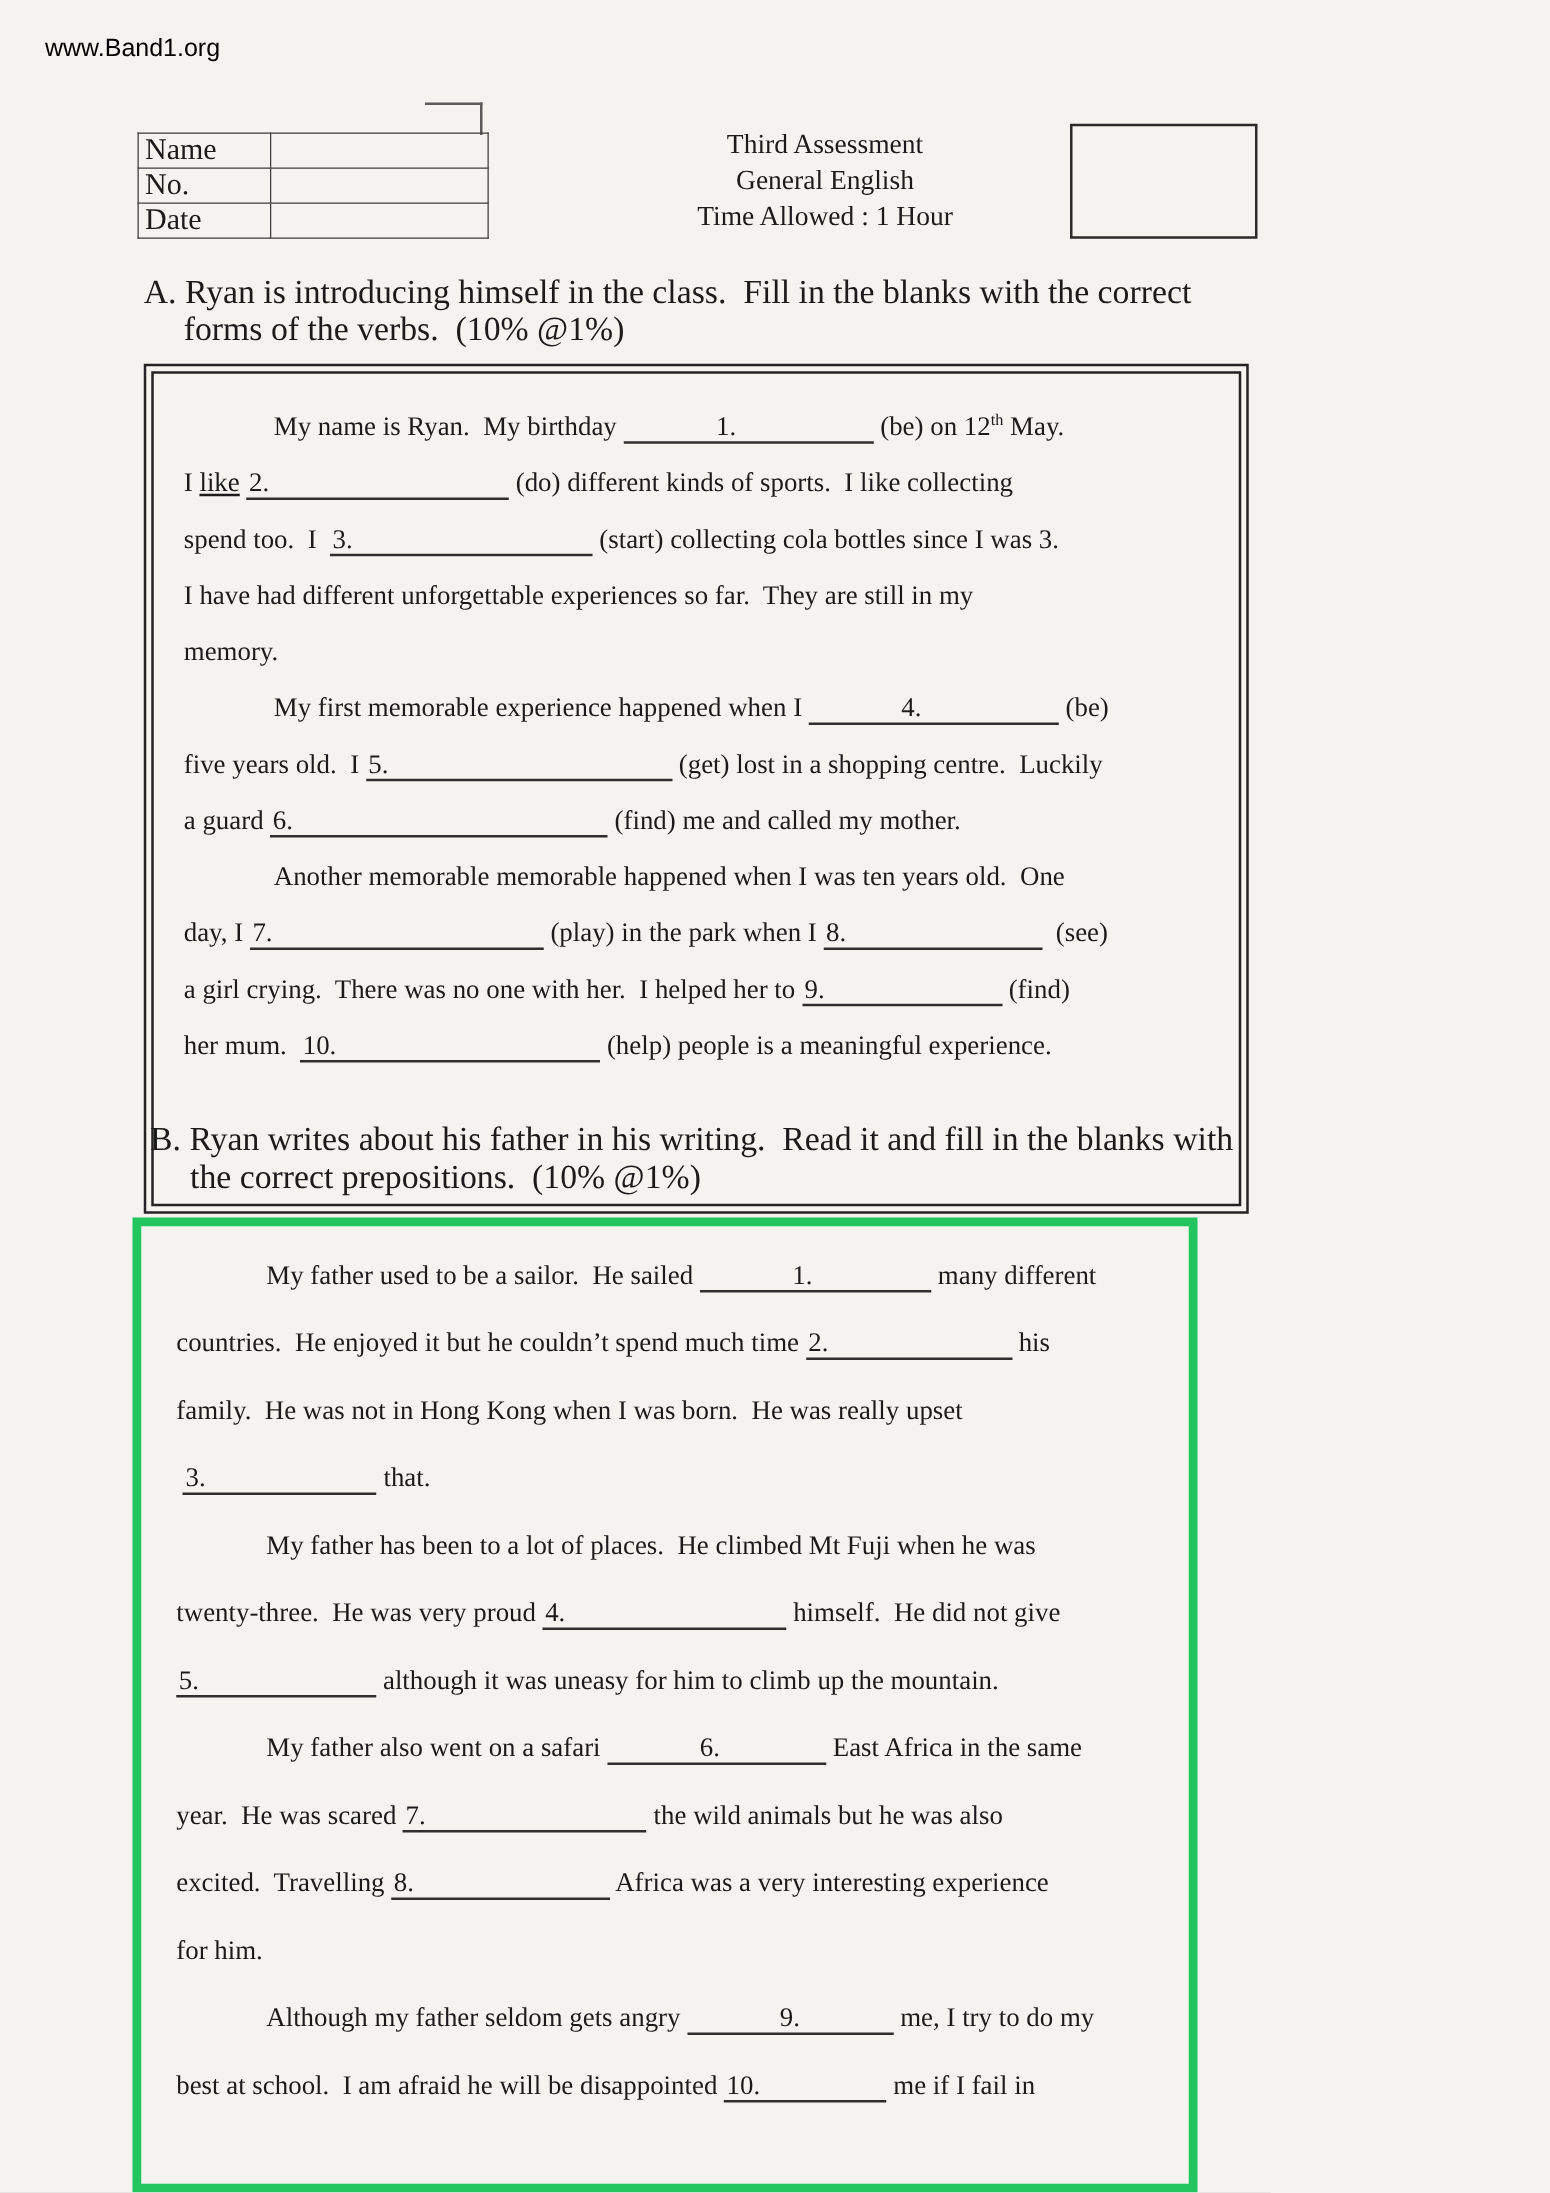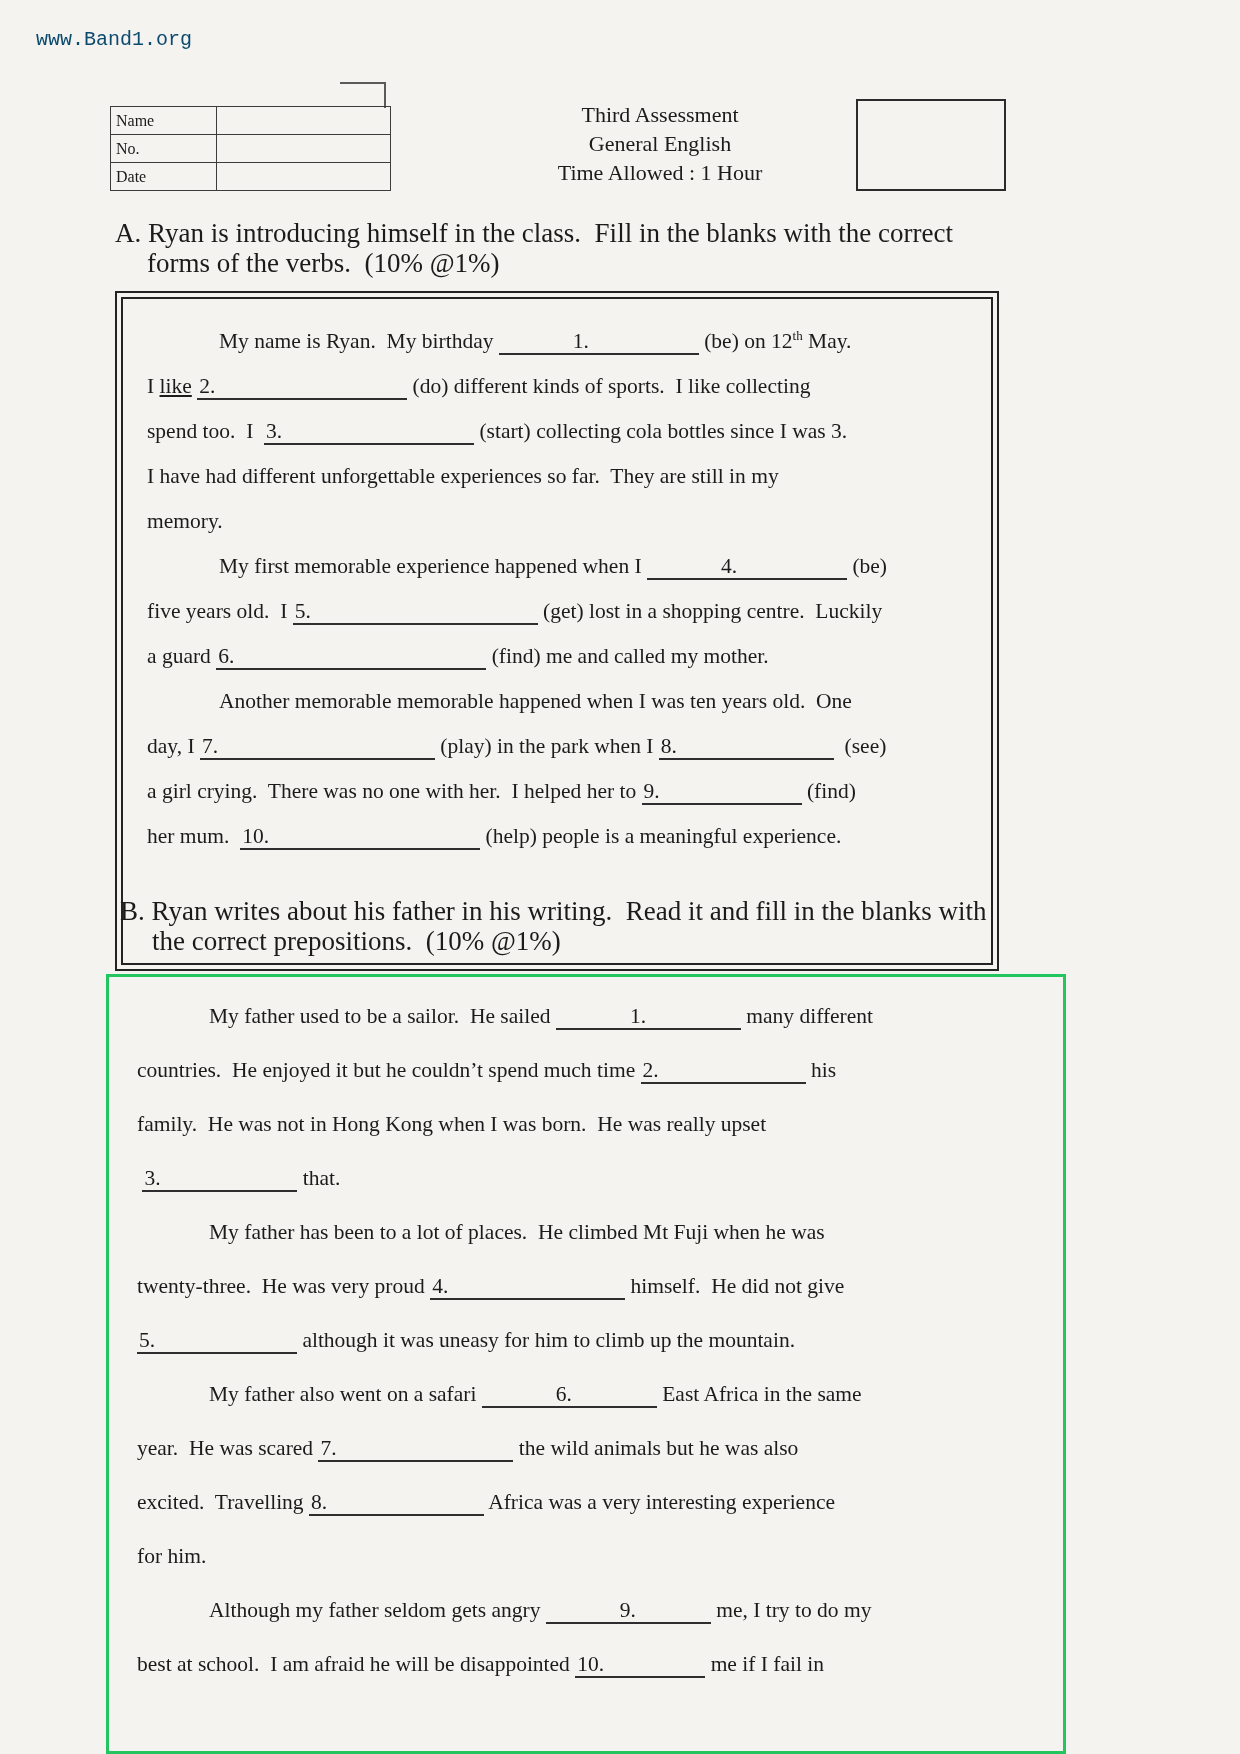--- a/index.html
+++ b/index.html
@@ -3,28 +3,28 @@
 <meta charset="utf-8">
 <style>
   html,body { margin:0; padding:0; background:#dddbd6; }
   .page {
     position:relative; width:1240px; height:1754px; margin:0 auto;
     background:#f4f3f0; overflow:hidden;
     font-family:"Liberation Serif", serif; color:#1b1b1b;
   }
   .watermark {
     position:absolute; left:36px; top:28px;
-    font-family:Liberation Mono, monospace; font-size:20px; color:#0c4a6e;
+    font-family:Liberation Sans, sans-serif; font-size:20px; color:#000000;
   }
   
   .info-table {
     position:absolute; left:110px; top:106px; border-collapse:collapse;
   }
   .info-table td {
-    border:1.5px solid #3c3c3c; font-size:16px; height:27px; padding:0 0 0 5px;
+    border:1.5px solid #3c3c3c; font-size:24px; height:27px; padding:0 0 0 5px;
   }
   .info-table td.lbl { width:100px; }
   .info-table td.val { width:168px; }
   .scan-line-h { position:absolute; left:340px; top:82px; width:46px; height:2px; background:#5a5a5a; }
   .scan-line-v { position:absolute; left:384px; top:82px; width:2px; height:26px; background:#5a5a5a; }
   
   .titles {
     position:absolute; left:420px; top:100px; width:480px;
     text-align:center; font-size:22px; line-height:29px;
   }
@@ -42,22 +42,22 @@
   
   .box-a {
     position:absolute; left:115px; top:291px; width:884px; height:680px;
     border:2px solid #232323; padding:4px; box-sizing:border-box;
   }
   .box-a-inner {
     border:2px solid #232323; width:100%; height:100%; box-sizing:border-box;
     padding:14px 26px 0 24px; overflow:hidden;
   }
   .box-b {
-    position:absolute; left:106px; top:974px; width:960px; height:780px;
-    border:3px solid #22c55e; box-sizing:border-box;
+    position:absolute; left:106px; top:974px; width:852px; height:780px;
+    border:7px solid #22c55e; box-sizing:border-box;
     padding:12px 26px 16px 28px; overflow:hidden;
   }
   .pline { font-size:21.5px; line-height:45px; white-space:pre-wrap; }
   .box-b .pline { line-height:54px; }
   .pline.indent { text-indent:72px; }
   .blank {
     display:inline-block; border-bottom:2px solid #2e2e2e;
     line-height:24px; vertical-align:baseline;
   }
   .bnum { padding-left:2px; }

